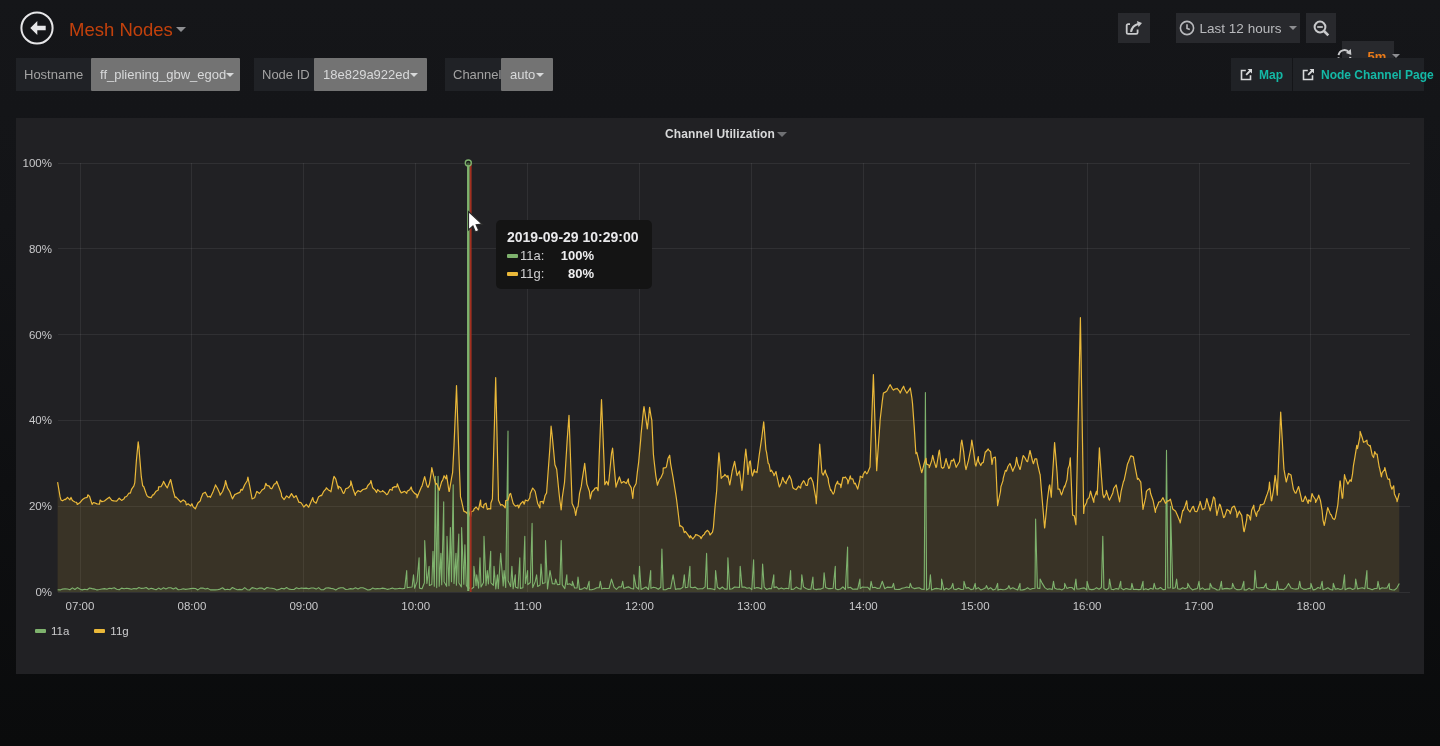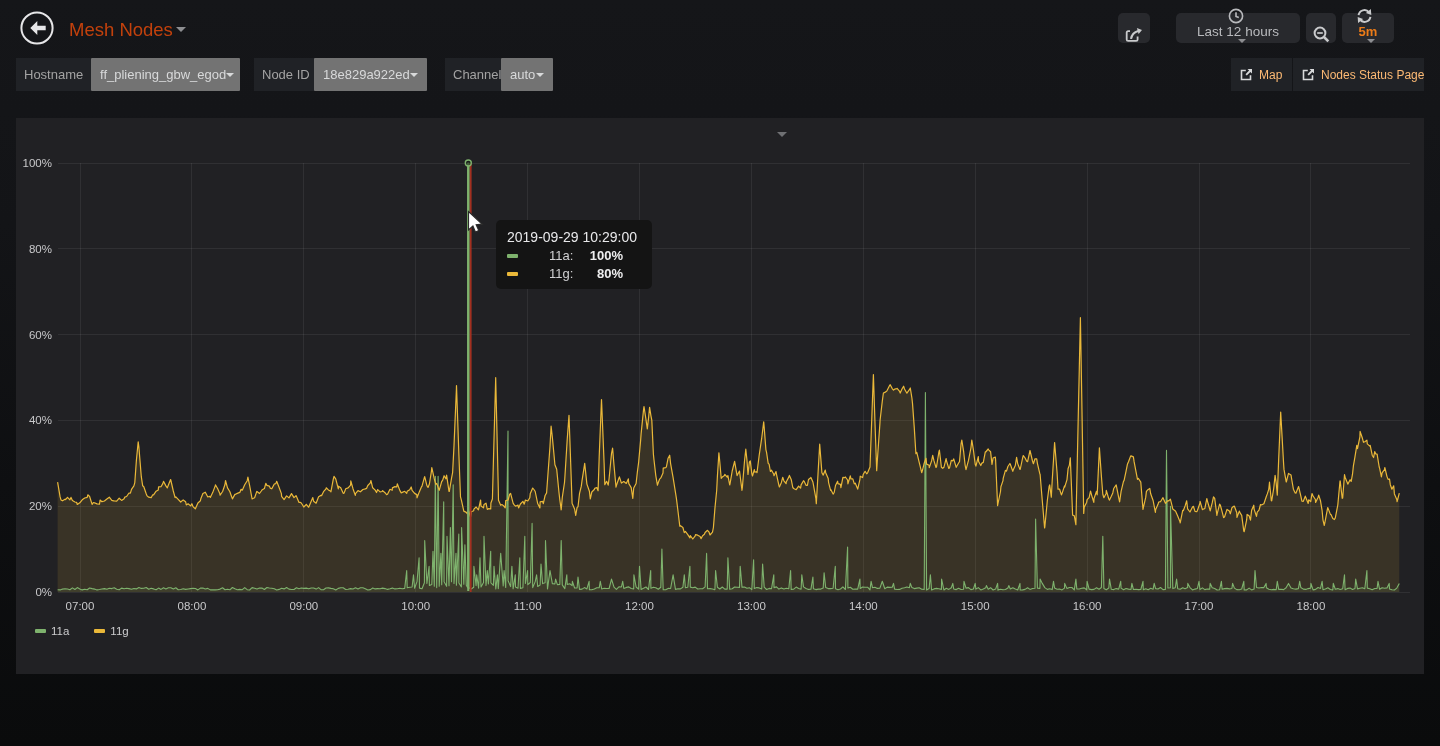--- a/index.html
+++ b/index.html
@@ -10,48 +10,48 @@
   position:relative;
   color:#d8d9da;
 }
 .abs { position:absolute; }
 
 
 .backbtn { left:20px; top:11px; width:34px; height:34px; }
 .navtitle { left:69px; top:19px; font-size:18.5px; color:#c2410c; }
 .title-caret { left:176px; top:27px; width:0; height:0; border-left:5px solid transparent; border-right:5px solid transparent; border-top:5px solid #8d8e91; }
 
-.navbtn { top:13px; height:30px; background:#28292d; border-radius:5px; display:flex; align-items:center; justify-content:flex-end; color:#c9cacc;flex-direction:column; }
+.navbtn { top:13px; height:30px; background:#28292d; border-radius:0; display:flex; align-items:center; justify-content:center; color:#c9cacc; }
 #btn-share { left:1118px; width:32px; }
 #btn-time { left:1176px; width:124px; font-size:13.5px; color:#b9babd; }
 #btn-zoom { left:1306px; width:30px; }
-#btn-refresh { left:1342px; width:52px; }
+#btn-refresh { left:1342px; width:52px;margin-top:28px; }
 .navbtn svg, .linkbtn svg { flex-shrink:0; }
 .caret-sm { width:0; height:0; border-left:4px solid transparent; border-right:4px solid transparent; border-top:4px solid #8d8e91; display:inline-block; }
 
 
 .varlabel { top:58px; height:33px; background:#202226; color:#a3a3a3; font-size:13px; display:flex; align-items:center; padding:0 8px; white-space:nowrap; }
 .varvalue { top:58px; height:33px; background:#737373; color:#d8d9da; font-size:13px; display:flex; align-items:center; justify-content:space-between; padding:0 9px; border-radius:1px; white-space:nowrap; }
-.linkbtn { top:58px; height:33px; background:#202226; color:#fdba74; font-size:12px; font-weight:normal; display:flex; align-items:center; gap:6px; padding:0 9px; white-space:nowrap; }
+.linkbtn { top:58px; height:33px; background:#202226; color:#14b8a6; font-size:12px; font-weight:bold; display:flex; align-items:center; gap:6px; padding:0 9px; white-space:nowrap; }
 
 
 .panel { left:16px; top:118px; width:1408px; height:556px; background:#212124; }
 .paneltitle { position:absolute; left:0; right:0; top:9px; text-align:center; font-size:12px; font-weight:bold; color:#d8d9da; letter-spacing:0.1px; }
 .ptitle-caret { position:absolute; left:761px; top:14px; width:0; height:0; border-left:5px solid transparent; border-right:5px solid transparent; border-top:5px solid #6f7073; }
 
 .legend { position:absolute; left:19px; top:507px; display:flex; gap:25px; font-size:11.5px; color:#ccccce; }
 .legend .item { display:flex; align-items:center; gap:5px; }
 .ldash { width:11px; height:4px; border-radius:1px; display:inline-block; }
 
 
 .tooltip { left:496px; top:220px; width:156px; background:#141414; border-radius:5px; padding:9px 11px 8px 11px; z-index:5; }
-.tt-title { font-size:14px; font-weight:normal; color:#e8e8ea; margin-bottom:0; white-space:nowrap; }
+.tt-title { font-size:14px; font-weight:bold; color:#e8e8ea; margin-bottom:0; white-space:nowrap; }
 .tt-row { display:flex; align-items:center; font-size:13px; color:#d0d0d2; margin-top:3px; }
 .tt-dash { width:11px; height:4px; border-radius:1px; margin-right:2px; }
-.tt-name { width:34px;margin-left:29px; }
+.tt-name { width:34px; }
 .tt-val { font-weight:bold; color:#eeeeef; width:40px; text-align:right; }
 </style>
 </head>
 <body>
 
 <svg class="abs backbtn" viewBox="0 0 34 34">
   <circle cx="17" cy="17" r="15.6" fill="none" stroke="#e6e6e8" stroke-width="2"></circle>
   <path d="M17.3 10 L10.3 17 L17.3 24 L17.3 19.2 L25.7 19.2 L25.7 14.8 L17.3 14.8 Z" fill="#e6e6e8"></path>
 </svg>
 <div class="abs navtitle">Mesh Nodes</div>
@@ -117,24 +117,25 @@
     <path d="M10.5 7.2 L10.5 11.5 L1.5 11.5 L1.5 2.5 L5.8 2.5" fill="none" stroke="#d8d9da" stroke-width="1.6"></path>
     <path d="M7.5 1 L12 1 L12 5.5 L10.4 3.9 L6.8 7.5 L5.5 6.2 L9.1 2.6 Z" fill="#d8d9da"></path>
   </svg>
   <span>Map</span>
 </div>
 <div class="abs linkbtn" style="left:1293px;width:131px;">
   <svg width="13" height="13" viewBox="0 0 13 13">
     <path d="M10.5 7.2 L10.5 11.5 L1.5 11.5 L1.5 2.5 L5.8 2.5" fill="none" stroke="#d8d9da" stroke-width="1.6"></path>
     <path d="M7.5 1 L12 1 L12 5.5 L10.4 3.9 L6.8 7.5 L5.5 6.2 L9.1 2.6 Z" fill="#d8d9da"></path>
   </svg>
-  <span>Nodes Status Page</span>
+  <span>Node Channel Page</span>
 </div>
 
 <div class="abs panel">
+  <div class="paneltitle">Channel Utilization</div>
   <div class="ptitle-caret"></div>
   <svg width="1408" height="556" style="position:absolute;left:0;top:0">
 <g stroke="rgba(255,255,255,0.07)" stroke-width="1" shape-rendering="crispEdges">
 <line x1="41.5" y1="474.0" x2="1394" y2="474.0"></line>
 <line x1="41.5" y1="388.2" x2="1394" y2="388.2"></line>
 <line x1="41.5" y1="302.4" x2="1394" y2="302.4"></line>
 <line x1="41.5" y1="216.6" x2="1394" y2="216.6"></line>
 <line x1="41.5" y1="130.8" x2="1394" y2="130.8"></line>
 <line x1="41.5" y1="45.0" x2="1394" y2="45.0"></line>
 <line x1="64.0" y1="45" x2="64.0" y2="474"></line>

